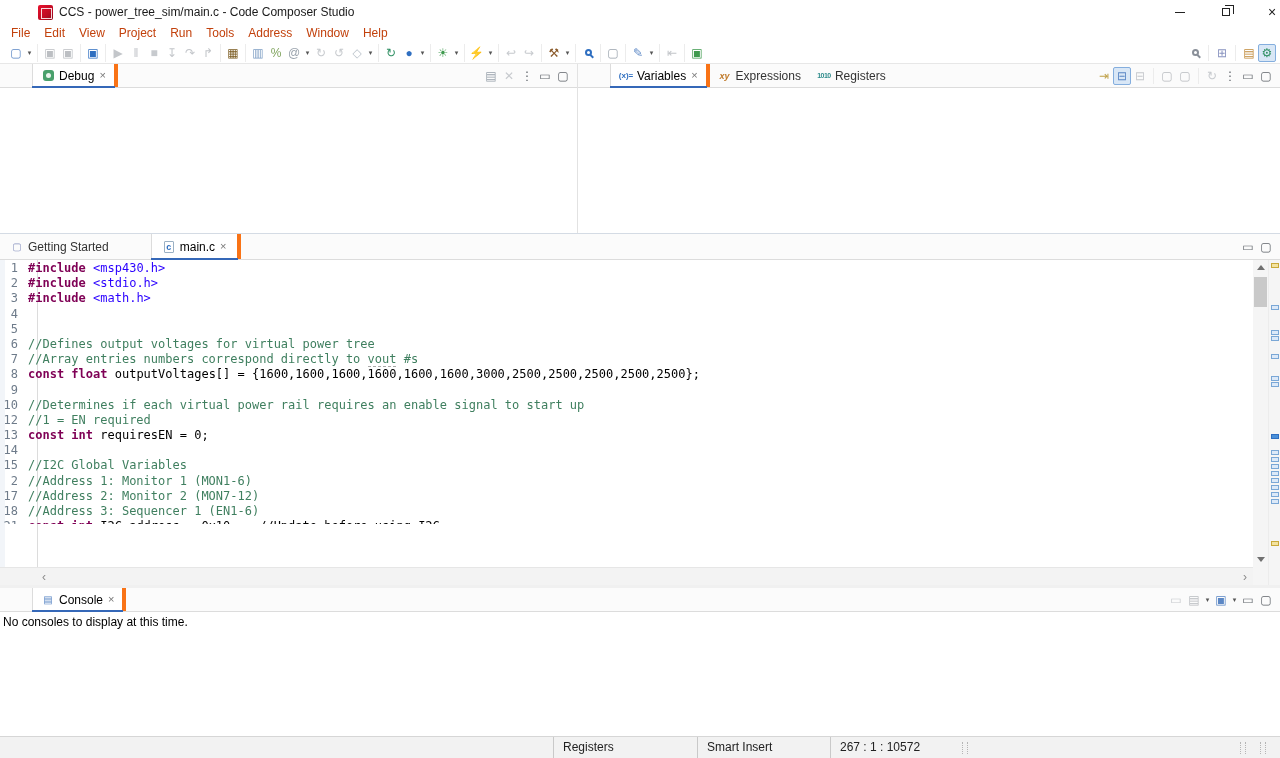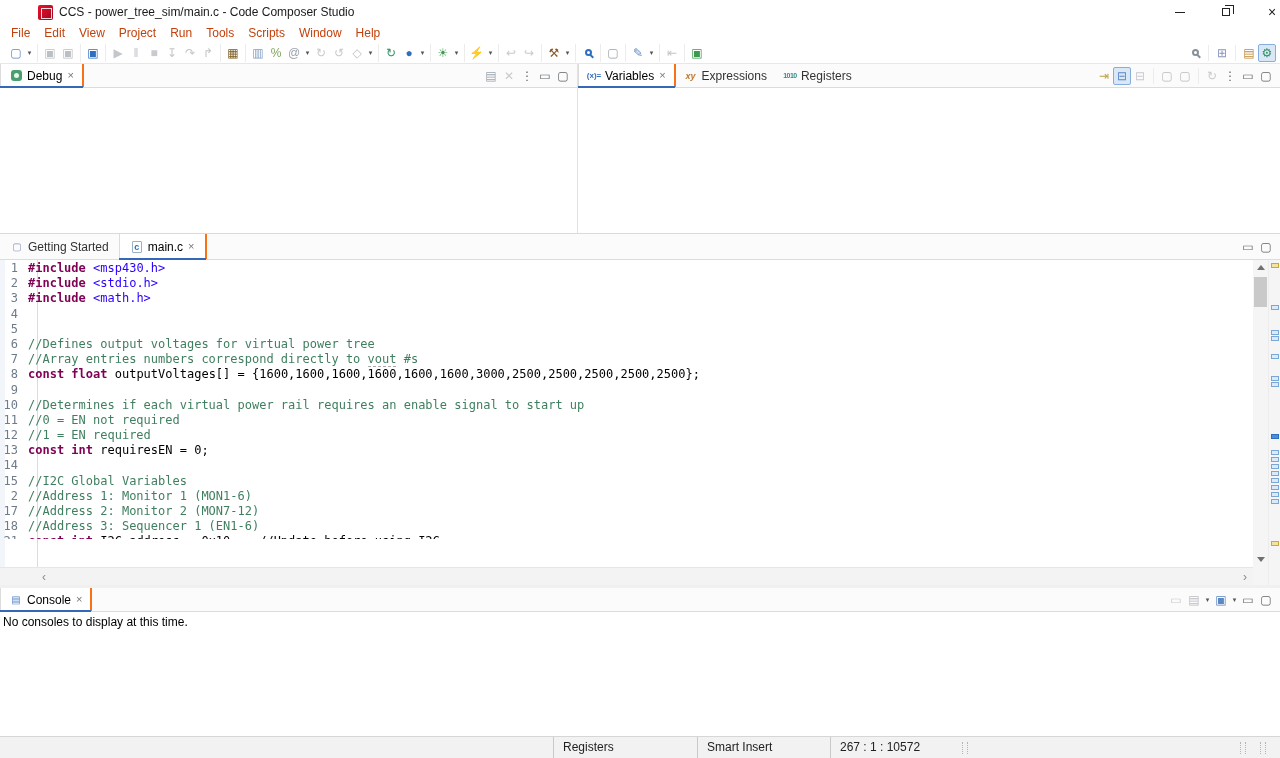--- a/index.html
+++ b/index.html
@@ -34,21 +34,21 @@
   .mag { width:7px; height:7px; border:2px solid currentColor; border-radius:50%; position:relative; display:inline-block; }
   .mag::after { content:""; position:absolute; width:5px; height:2px; background:currentColor; transform:rotate(45deg); right:-4px; bottom:-3px; }
   .tb-sep { width:1px; height:16px; background:#ececec; margin:0 4px; }
 
   
   #upper { position:absolute; top:64px; left:0; width:1280px; height:169px; display:flex; }
   #debug-view { width:578px; border-right:1px solid #e2e2e2; display:flex; flex-direction:column; }
   #vars-view { flex:1; display:flex; flex-direction:column; }
   .part-tabbar { height:24px; display:flex; align-items:stretch; background:#fbfbfb; border-bottom:1px solid #dcdcdc; }
   .part-tab { display:flex; align-items:center; padding:0 8px; color:#333; position:relative; }
-  .part-tab.active { background:#fff; border-left:1px solid #dcdcdc; border-right:2px solid #f97316; color:#000; }
+  .part-tab.active { background:#fff; border-left:1px solid #dcdcdc; border-right:4px solid #f97316; color:#000;margin-left:32px; }
   .part-tab.active::after { content:""; position:absolute; left:-1px; right:-1px; bottom:-1px; height:2px; background:#3568b8; }
   .tab-close { margin-left:5px; color:#777; font-size:11px; line-height:1; }
   .mini-icon { width:14px; height:13px; margin-right:4px; display:inline-flex; align-items:center; justify-content:center; }
   .debug-gear { width:11px; height:11px; background:#49a06c; border-radius:3px; position:relative; }
   .debug-gear::after { content:""; position:absolute; left:3px; top:3px; width:5px; height:5px; background:#eaf4ee; border-radius:50%; }
   .vars-icon { font-size:8px; font-weight:bold; color:#2f6fc1; white-space:nowrap; }
   .expr-icon { font-size:9px; font-style:italic; font-weight:bold; color:#c07a2a; }
   .regs-icon { font-size:7px; letter-spacing:-0.5px; color:#2e8b8b; font-weight:bold; }
   .gs-icon { font-size:10px; color:#8a94c0; }
   .cfile-icon { width:10px; height:12px; background:#fff; border:1px solid #9ab0c4; border-radius:1px; color:#2f6fc1; font-size:9px; font-weight:bold; line-height:10px; text-align:center; }
@@ -122,21 +122,21 @@
   </span>
 </div>
 
 <div id="menubar">
     <span class="menu-item">File</span>
     <span class="menu-item">Edit</span>
     <span class="menu-item">View</span>
     <span class="menu-item">Project</span>
     <span class="menu-item">Run</span>
     <span class="menu-item">Tools</span>
-    <span class="menu-item">Scripts</span>
+    <span class="menu-item">Address</span>
     <span class="menu-item">Window</span>
     <span class="menu-item">Help</span>
   </div>
 
 <div id="toolbar">
   <div id="toolbar-left">
       <div class="tb-group">
         <span class="icon" style="color: rgb(91, 135, 197);">▢</span>
         <span class="chev">▾</span>
       </div>
@@ -312,21 +312,20 @@
             <div class="code-line"><span class="ln">1</span><span class="seg-kw">#include </span><span class="seg-hdr">&lt;msp430.h&gt;</span></div>
             <div class="code-line"><span class="ln">2</span><span class="seg-kw">#include </span><span class="seg-hdr">&lt;stdio.h&gt;</span></div>
             <div class="code-line"><span class="ln">3</span><span class="seg-kw">#include </span><span class="seg-hdr">&lt;math.h&gt;</span></div>
             <div class="code-line"><span class="ln">4</span></div>
             <div class="code-line"><span class="ln">5</span></div>
             <div class="code-line"><span class="ln">6</span><span class="seg-com">//Defines output voltages for virtual power tree</span></div>
             <div class="code-line"><span class="ln">7</span><span class="seg-com">//Array entries numbers correspond directly to </span><span class="seg-sp">vout</span><span class="seg-com"> #s</span></div>
             <div class="code-line"><span class="ln">8</span><span class="seg-kw">const float</span><span class="seg-pln"> outputVoltages[] = {1600,1600,1600,1600,1600,1600,3000,2500,2500,2500,2500,2500};</span></div>
             <div class="code-line"><span class="ln">9</span></div>
             <div class="code-line"><span class="ln">10</span><span class="seg-com">//Determines if each virtual power rail requires an enable signal to start up</span></div>
-            <div class="code-line"><span class="ln">11</span><span class="seg-com">//0 = EN not required</span></div>
             <div class="code-line"><span class="ln">12</span><span class="seg-com">//1 = EN required</span></div>
             <div class="code-line"><span class="ln">13</span><span class="seg-kw">const int</span><span class="seg-pln"> requiresEN = 0;</span></div>
             <div class="code-line"><span class="ln">14</span></div>
             <div class="code-line"><span class="ln">15</span><span class="seg-com">//I2C Global Variables</span></div>
             <div class="code-line"><span class="ln">2</span><span class="seg-com">//Address 1: Monitor 1 (MON1-6)</span></div>
             <div class="code-line"><span class="ln">17</span><span class="seg-com">//Address 2: Monitor 2 (MON7-12)</span></div>
             <div class="code-line"><span class="ln">18</span><span class="seg-com">//Address 3: Sequencer 1 (EN1-6)</span></div>
             <div class="code-line clipped"><span class="ln">21</span><span class="seg-kw">const int</span><span class="seg-pln"> I2C_address = 0x10;   //Update before using I2C</span></div>
           </div>
       </div>

